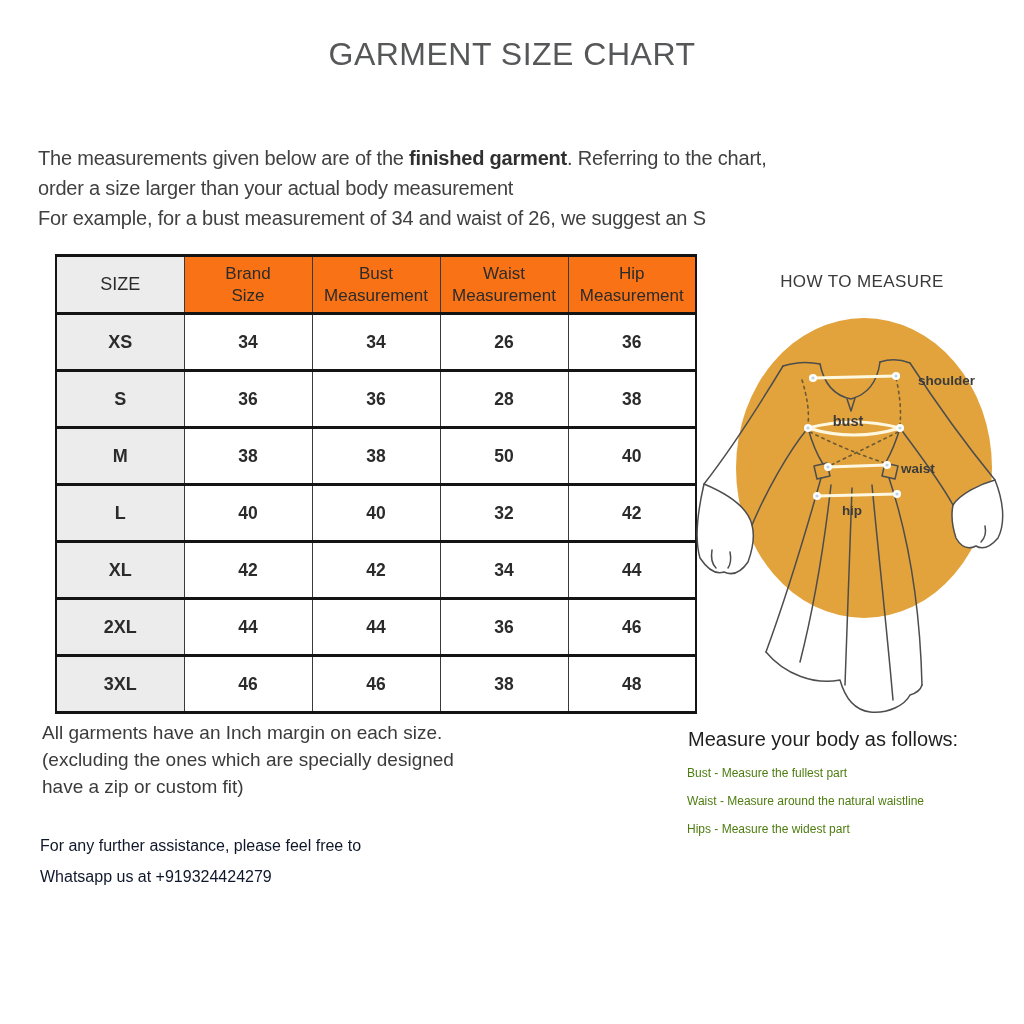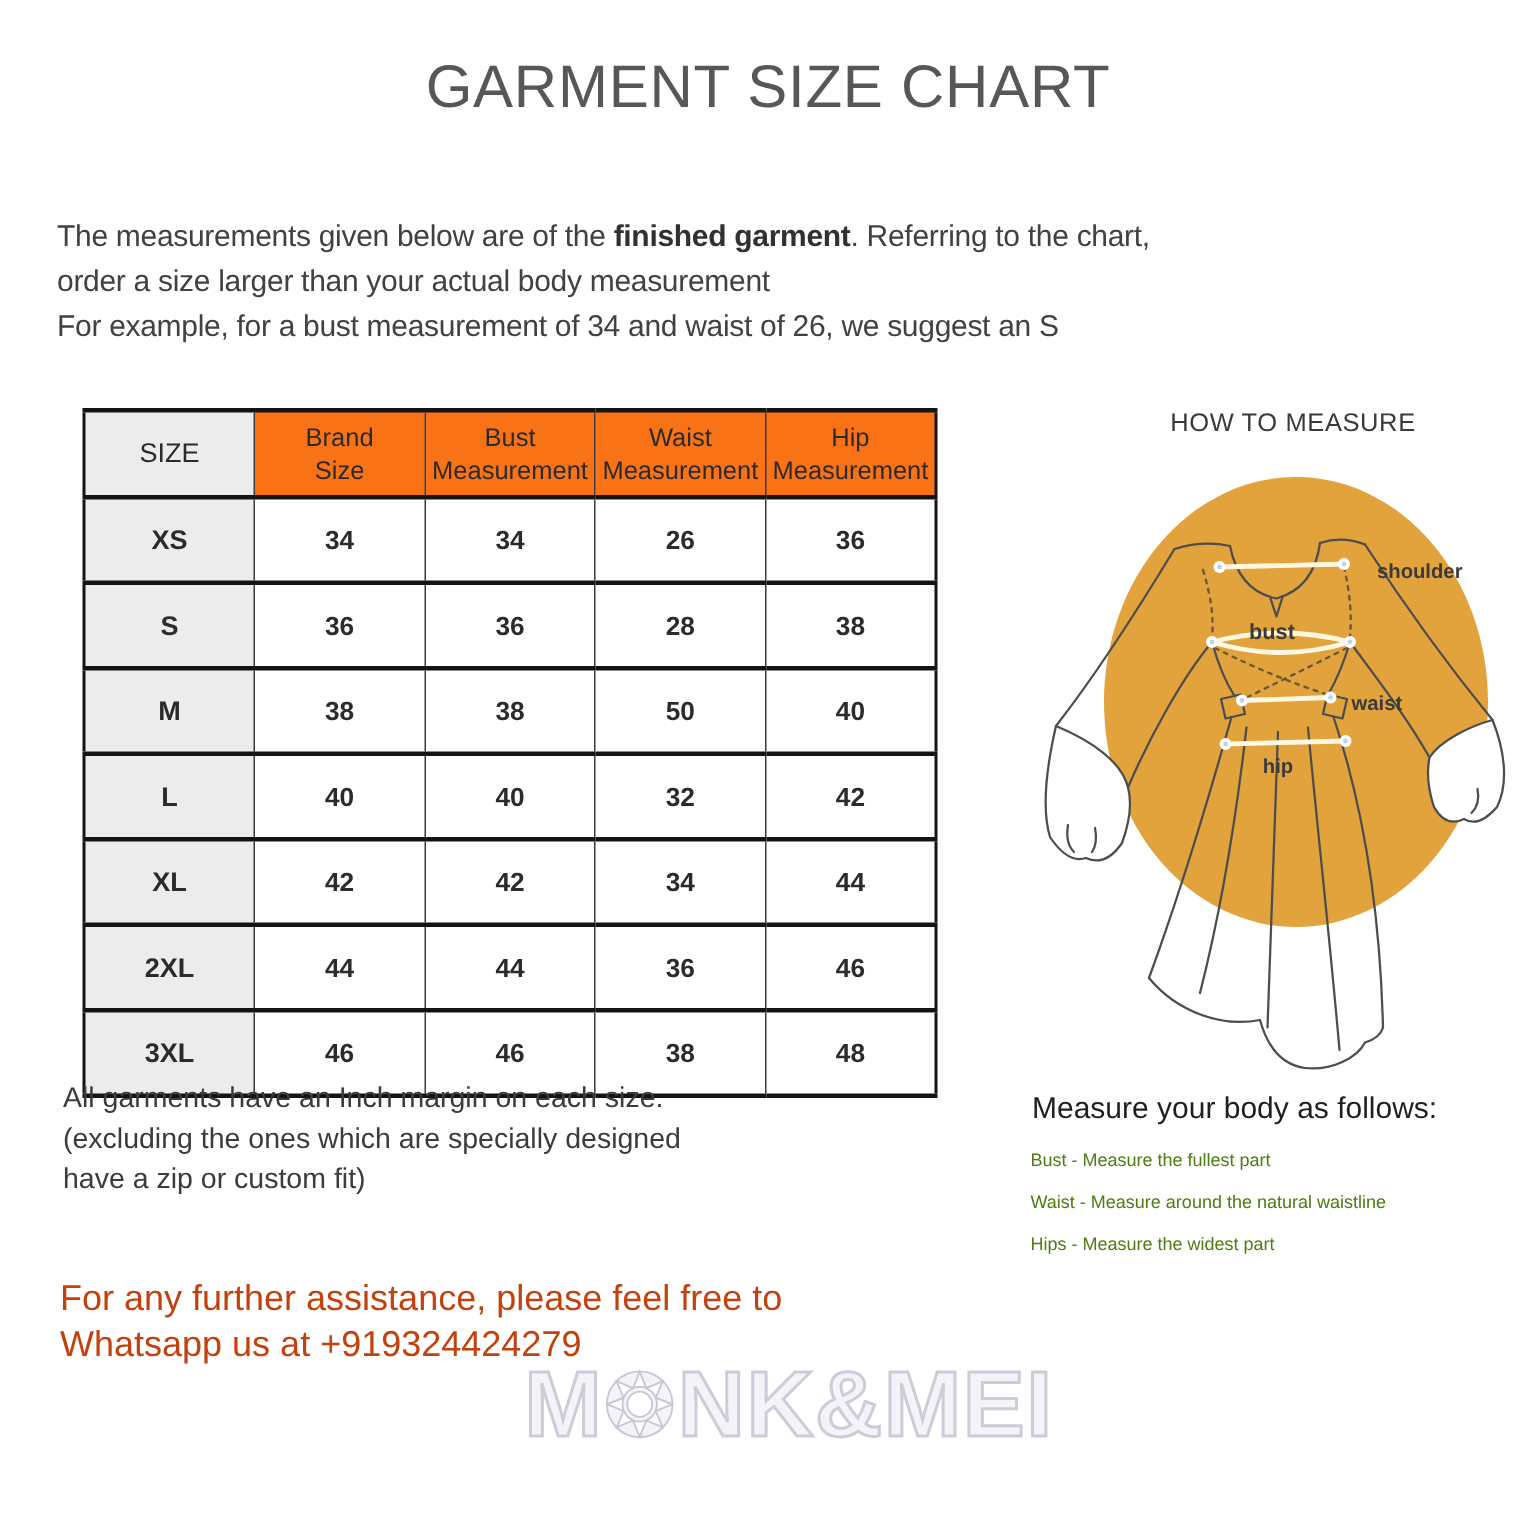--- a/index.html
+++ b/index.html
@@ -1,41 +1,41 @@
 <!DOCTYPE html>
 <html><head>
 <meta charset="utf-8">
 <style>
   html,body{margin:0;padding:0;background:#fff;}
   .page{position:relative;width:1024px;height:1024px;background:#ffffff;overflow:hidden;
         font-family:"Liberation Sans","DejaVu Sans",sans-serif;color:#333;}
 
   .title{position:absolute;left:0;top:36px;width:100%;text-align:center;
-         font-size:40px;letter-spacing:0.5px;color:#565758;}
+         font-size:32px;letter-spacing:0.5px;color:#565758;}
 
   .intro{position:absolute;left:38px;top:143px;width:950px;
          font-size:20px;line-height:30px;color:#414141;letter-spacing:-0.2px;}
   .intro b{color:#303030;}
 
-  table.size-table{position:absolute;left:55px;top:272px;width:570px;
+  table.size-table{position:absolute;left:55px;top:254px;width:642px;
        border-collapse:collapse;table-layout:fixed;text-align:center;color:#2b2b2b;
        border:2px solid #141414;}
   .size-table th,.size-table td{border:1.5px solid #3a3a3a;border-top:3px solid #141414;
        border-bottom:3px solid #141414;padding:0;vertical-align:middle;}
   .size-table th{height:55px;font-weight:normal;font-size:17px;background:#f97316;
        white-space:pre-line;line-height:1.25;}
   .size-table td{height:54px;font-size:17.5px;font-weight:bold;}
   .size-table .first{background:#ececec;font-size:18px;}
 
   .htm-title{position:absolute;left:690px;top:272px;width:344px;text-align:center;
        font-size:17px;letter-spacing:0.4px;color:#3a3a3a;}
   .measure-svg{position:absolute;left:690px;top:300px;}
 
   .notes{position:absolute;left:42px;top:719px;font-size:19px;line-height:27px;color:#3b3b3b;}
-  .assist{position:absolute;left:40px;top:830px;font-size:24px;line-height:31px;color:#c2410c;margin-top:20px;}
+  .assist{position:absolute;left:40px;top:830px;font-size:16px;line-height:31px;color:#0f172a;}
 
   .guide-title{position:absolute;left:688px;top:728px;font-size:20px;color:#1f1f1f;}
   .guide-list{position:absolute;left:687px;top:766px;font-size:12px;color:#4d7c0f;}
   .guide-list div{margin-bottom:14px;}
 
   .watermark{position:absolute;left:0;top:901px;width:100%;text-align:center;
        font-size:62px;font-weight:bold;letter-spacing:1px;padding-left:28px;box-sizing:border-box;
        color:#f4f4f8;-webkit-text-stroke:2px #cdcdda;}
   .watermark .orn{font-weight:normal;-webkit-text-stroke:1.2px #c6c6d4;font-size:58px;}
 </style>
@@ -213,15 +213,14 @@
     <span>Whatsapp us at +919324424279</span>
   </div>
 
   <div class="guide-title">Measure your body as follows:</div>
   <div class="guide-list" id="guide-list">
       <div>Bust - Measure the fullest part</div>
       <div>Waist - Measure around the natural waistline</div>
       <div>Hips - Measure the widest part</div>
     </div>
 
-  <div class="watermark"><span>M</span><span class="orn">❂</span><span>NK&amp;MEI</span></div>
 
 </div>
 
 </body></html>

